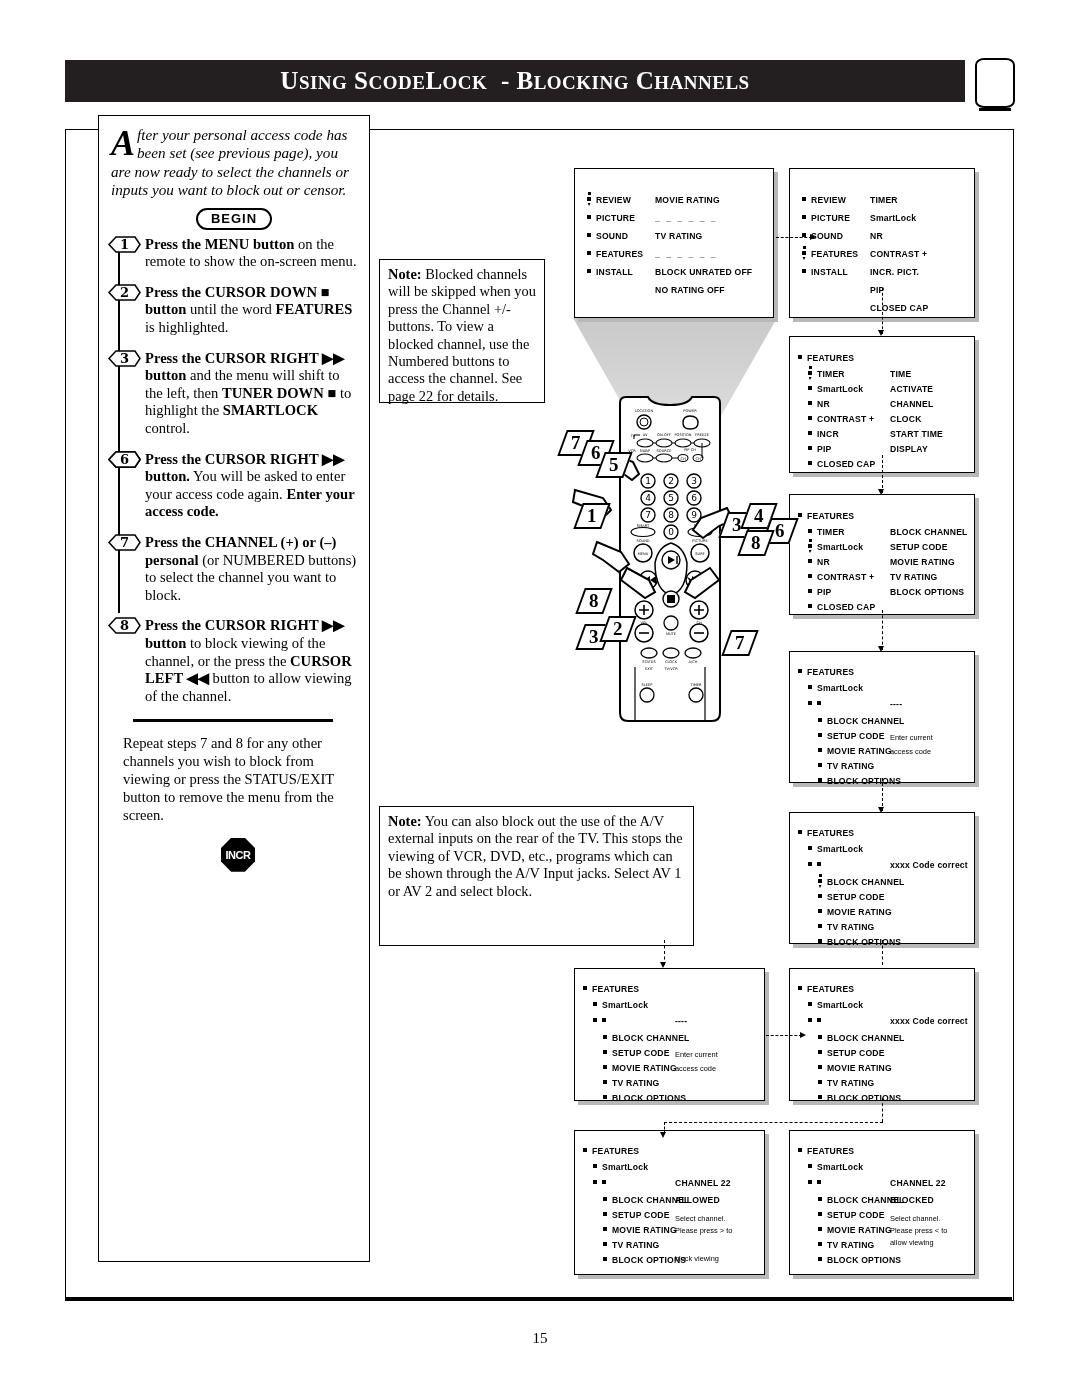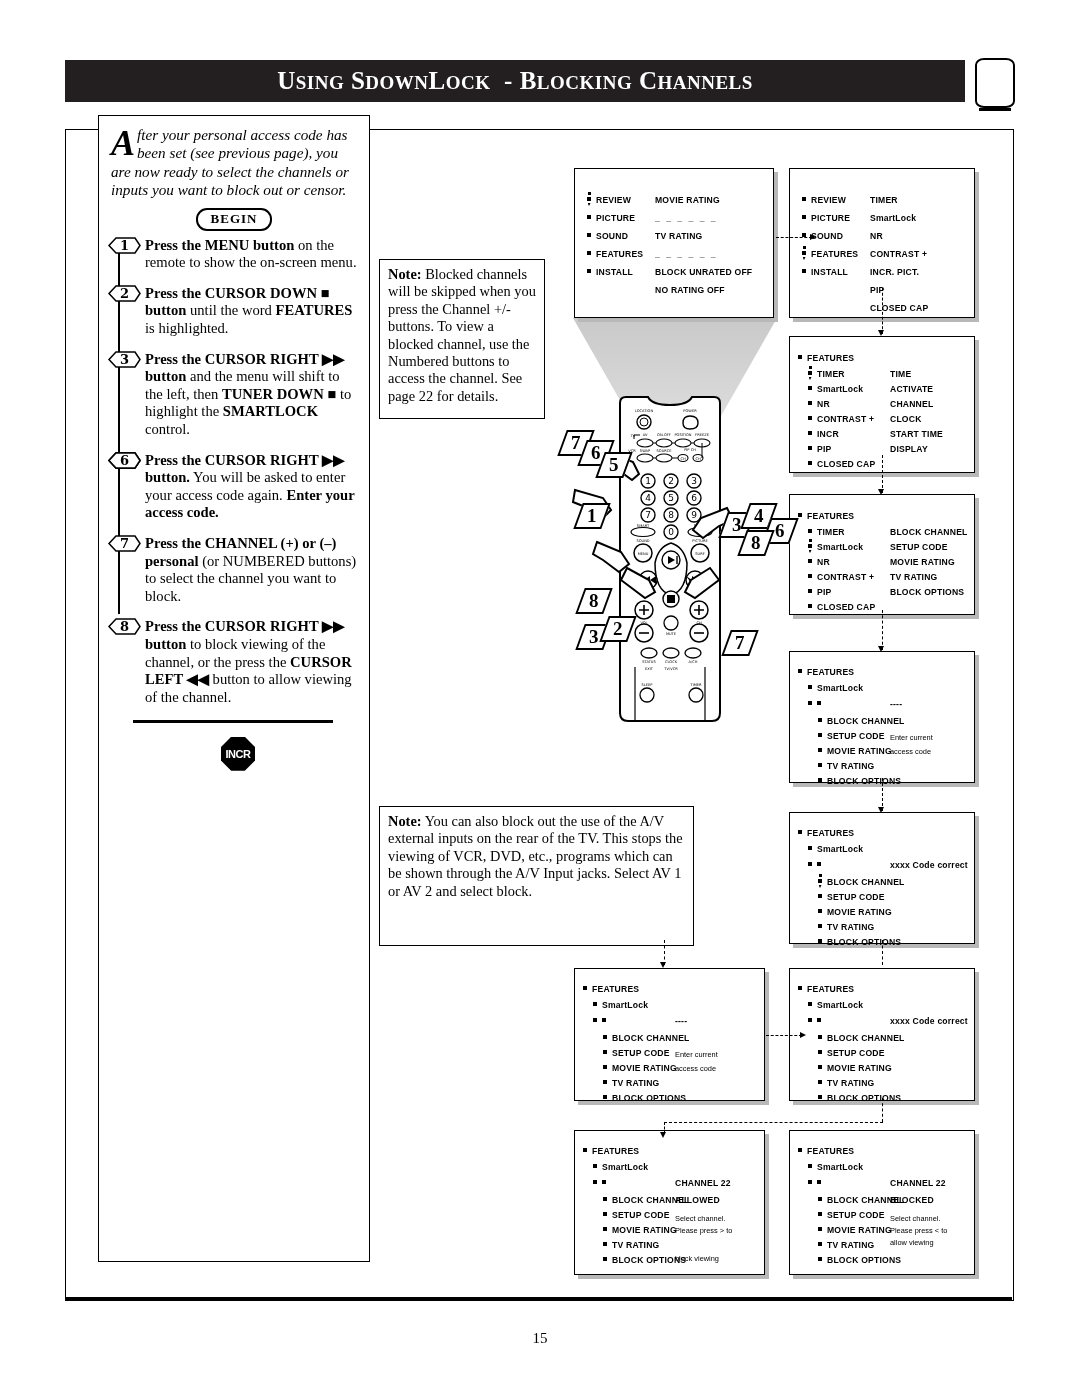--- a/index.html
+++ b/index.html
@@ -27,42 +27,42 @@
   .intro{font-style:italic;font-size:15.2px;line-height:18.4px;margin:0 0 2px 0;}
   .intro .drop{float:left;font-size:36px;line-height:30px;font-style:italic;
                font-weight:bold;padding:2px 2px 0 0;}
   .begin-wrap{text-align:center;margin:8px 0 6px 0;}
   .begin{display:inline-block;border:2.5px solid #000;border-radius:11px;
          padding:1px 13px 2px 13px;font-family:"Liberation Sans",sans-serif;
          font-weight:bold;font-size:13px;letter-spacing:1px;
          background:#fff;position:relative;}
   .begin:after{content:"";position:absolute;left:3px;right:3px;top:50%;height:2px;
                background:#fff;}
-  .begin span{position:relative;z-index:2;background:transparent;font-family:Liberation Serif, serif;}
+  .begin span{position:relative;z-index:2;background:transparent;}
 
   .steps{position:relative;margin-top:2px;}
   .steps:before{content:"";position:absolute;left:7px;top:4px;bottom:92px;
                 width:1.6px;background:#000;}
   .step{position:relative;padding-left:34px;margin-bottom:13px;font-size:14.6px;
         line-height:17.6px;}
   .step .num{position:absolute;left:-4px;top:-1px;width:34px;height:19px;}
   .step .num svg{display:block;}
   .step b{font-weight:bold;}
   .rule{width:200px;height:2.5px;background:#000;margin:14px auto 12px 22px;}
   .outro{font-size:14.6px;line-height:18px;padding-left:12px;}
   .stop-wrap{text-align:center;margin-top:14px;padding-left:8px;}
   .stop{display:inline-block;width:34px;height:34px;background:#000;
         clip-path:polygon(30% 0,70% 0,100% 30%,100% 70%,70% 100%,30% 100%,0 70%,0 30%);
         color:#fff;font-family:"Liberation Sans",sans-serif;font-weight:bold;
         font-size:11px;line-height:34px;text-align:center;letter-spacing:-0.5px;}
 
   
   .note{position:absolute;border:1.5px solid #000;background:#fff;
         font-size:14.4px;line-height:17.4px;padding:6px 8px;box-sizing:border-box;}
-  #note-1{left:379px;top:259px;width:166px;height:160px;}
+  #note-1{left:379px;top:259px;width:166px;height:144px;}
   #note-2{left:379px;top:806px;width:315px;height:140px;}
 
   
   .osd{position:absolute;background:#fff;border:1.6px solid #000;
        box-shadow:4px 4px 0 #b8b8b8;box-sizing:border-box;
        font-family:"Liberation Sans",sans-serif;}
   .osd .row{position:absolute;white-space:nowrap;font-weight:bold;}
   .osd .lbl{font-size:8.6px;letter-spacing:.2px;}
   .osd .val{font-size:8.6px;letter-spacing:.2px;}
   .osd .small{font-weight:normal;font-size:7.4px;}
@@ -99,21 +99,21 @@
   
   #page-no{position:absolute;left:0;top:1330px;width:1080px;text-align:center;
            font-size:15px;}
   #bottom-rule{position:absolute;left:65px;top:1297px;width:947px;height:2.5px;background:#000;}
 </style>
 </head>
 <body>
 
 <div id="title-bar">
   <div class="t">
-    <span class="big">U</span><span class="sc">SING</span>&nbsp;<span class="big">S</span><span class="sc">DOWN</span><span class="big">L</span><span class="sc">OCK</span>
+    <span class="big">U</span><span class="sc">SING</span>&nbsp;<span class="big">S</span><span class="sc">CODE</span><span class="big">L</span><span class="sc">OCK</span>
     &nbsp;-&nbsp;<span class="big">B</span><span class="sc">LOCKING</span>&nbsp;<span class="big">C</span><span class="sc">HANNELS</span>
   </div>
 </div>
 <div id="tv-logo"></div>
 
 <div id="page-frame"></div>
 
 <div id="left-col">
 
   <p class="intro">
@@ -169,20 +169,21 @@
         </span><span><b>Press the CHANNEL (+) or (–) personal</b> (or NUMBERED buttons) to select the channel you want to block.</span></div>
       <div class="step"><span class="num">
           <svg width="34" height="19" viewBox="0 0 34 19">
   <path d="M2 9.5 L9 2 L28 2 L33 9.5 L28 17 L9 17 Z" fill="#fff" stroke="#000" stroke-width="1.5"></path>
   <text x="13" y="14" font-family="DejaVu Serif" font-size="13" font-weight="bold">8</text>
           </svg>
         </span><span><b>Press the CURSOR RIGHT ▶▶ button</b> to block viewing of the channel, or the press the <b>CURSOR LEFT ◀◀</b> button to allow viewing of the channel.</span></div>
     </div>
 
   <div class="rule"></div>
+  <div class="outro">Repeat steps 7 and 8 for any other channels you wish to block from viewing or press the STATUS/EXIT button to remove the menu from the screen.</div>
 
   <div class="stop-wrap">
     <span class="stop">INCR</span>
   </div>
 </div>
 
 <div class="note" id="note-1">
   <b>Note:</b><span> Blocked channels will be skipped when you press the Channel +/- buttons. To view a blocked channel, use the Numbered buttons to access the channel. See page 22 for details.</span>
 </div>
 <div class="note" id="note-2">

